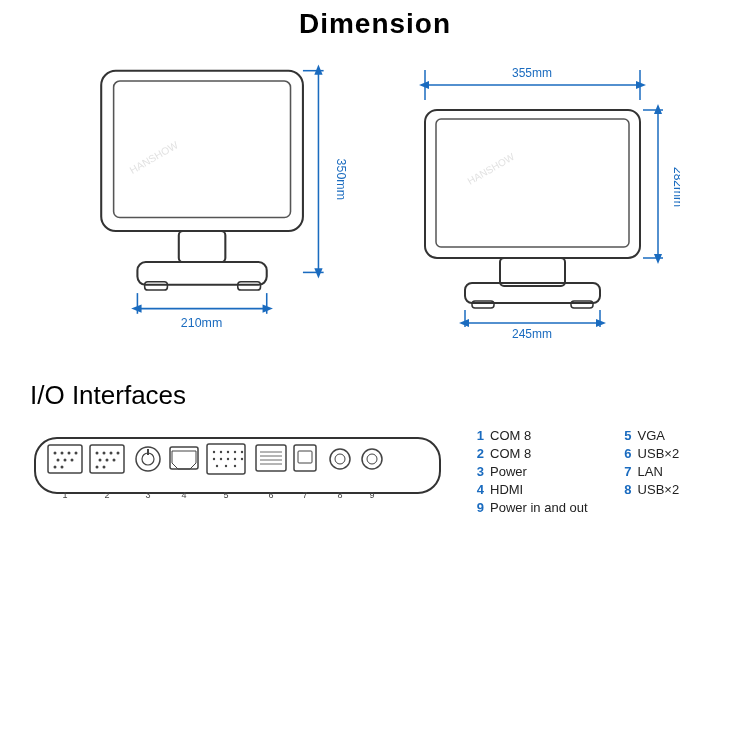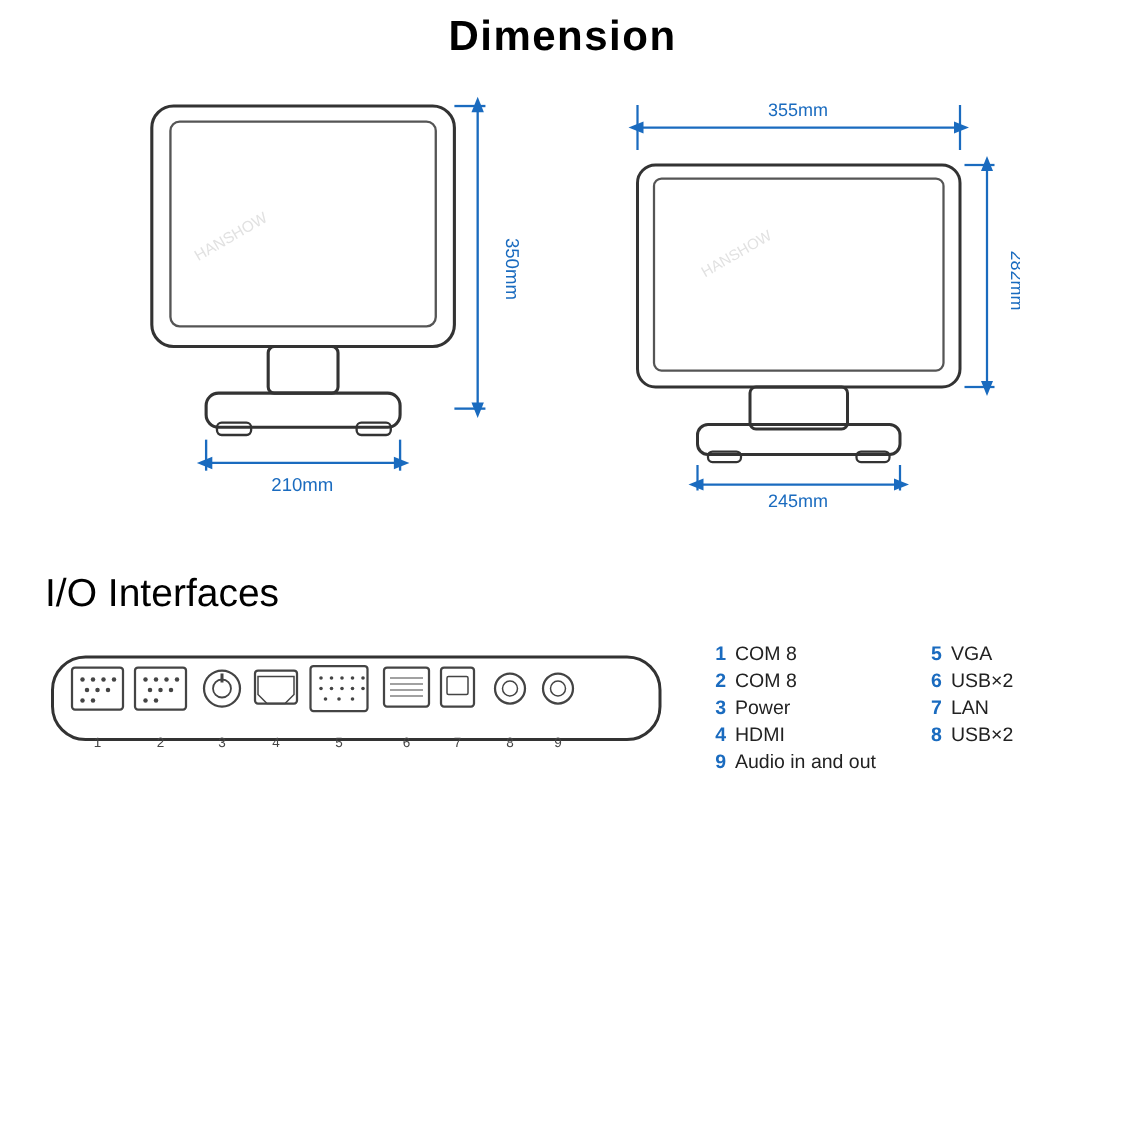--- a/index.html
+++ b/index.html
@@ -301,17 +301,17 @@
         <div class="legend-item">
           <span class="legend-num">4</span>
           <span class="legend-label">HDMI</span>
         </div>
         <div class="legend-item">
           <span class="legend-num">8</span>
           <span class="legend-label">USB×2</span>
         </div>
         <div class="legend-item">
           <span class="legend-num">9</span>
-          <span class="legend-label">Audio in and out</span>
+          <span class="legend-label">Power in and out</span>
         </div>
       </div>
   </div>
 </div>
 
 </body></html>

